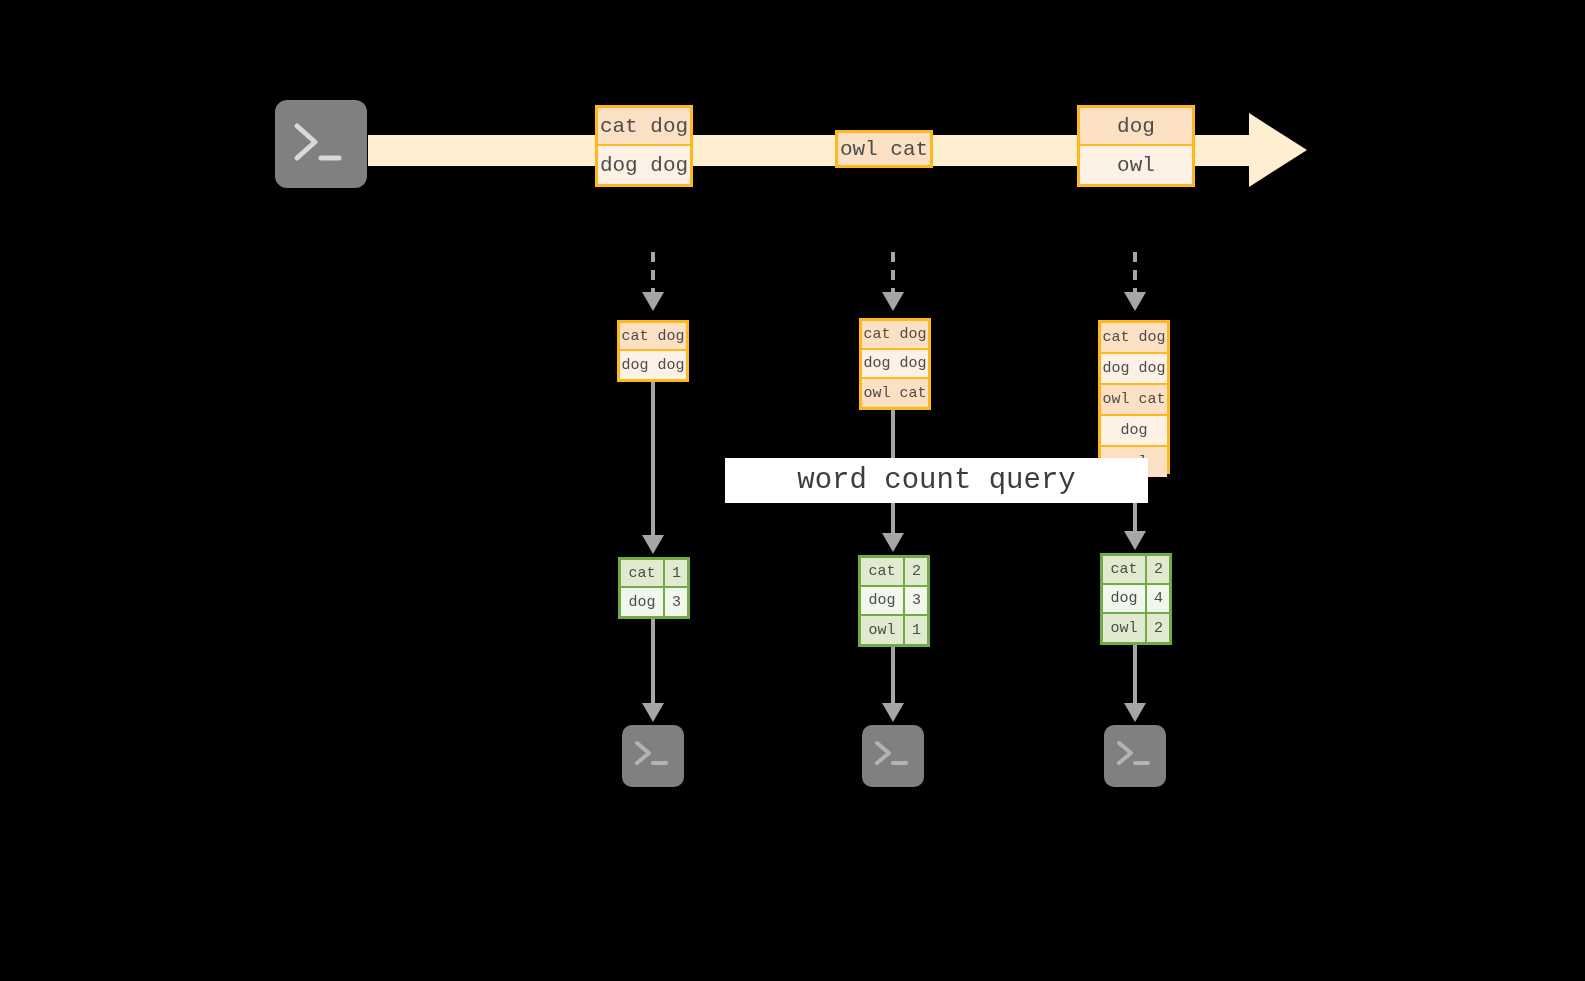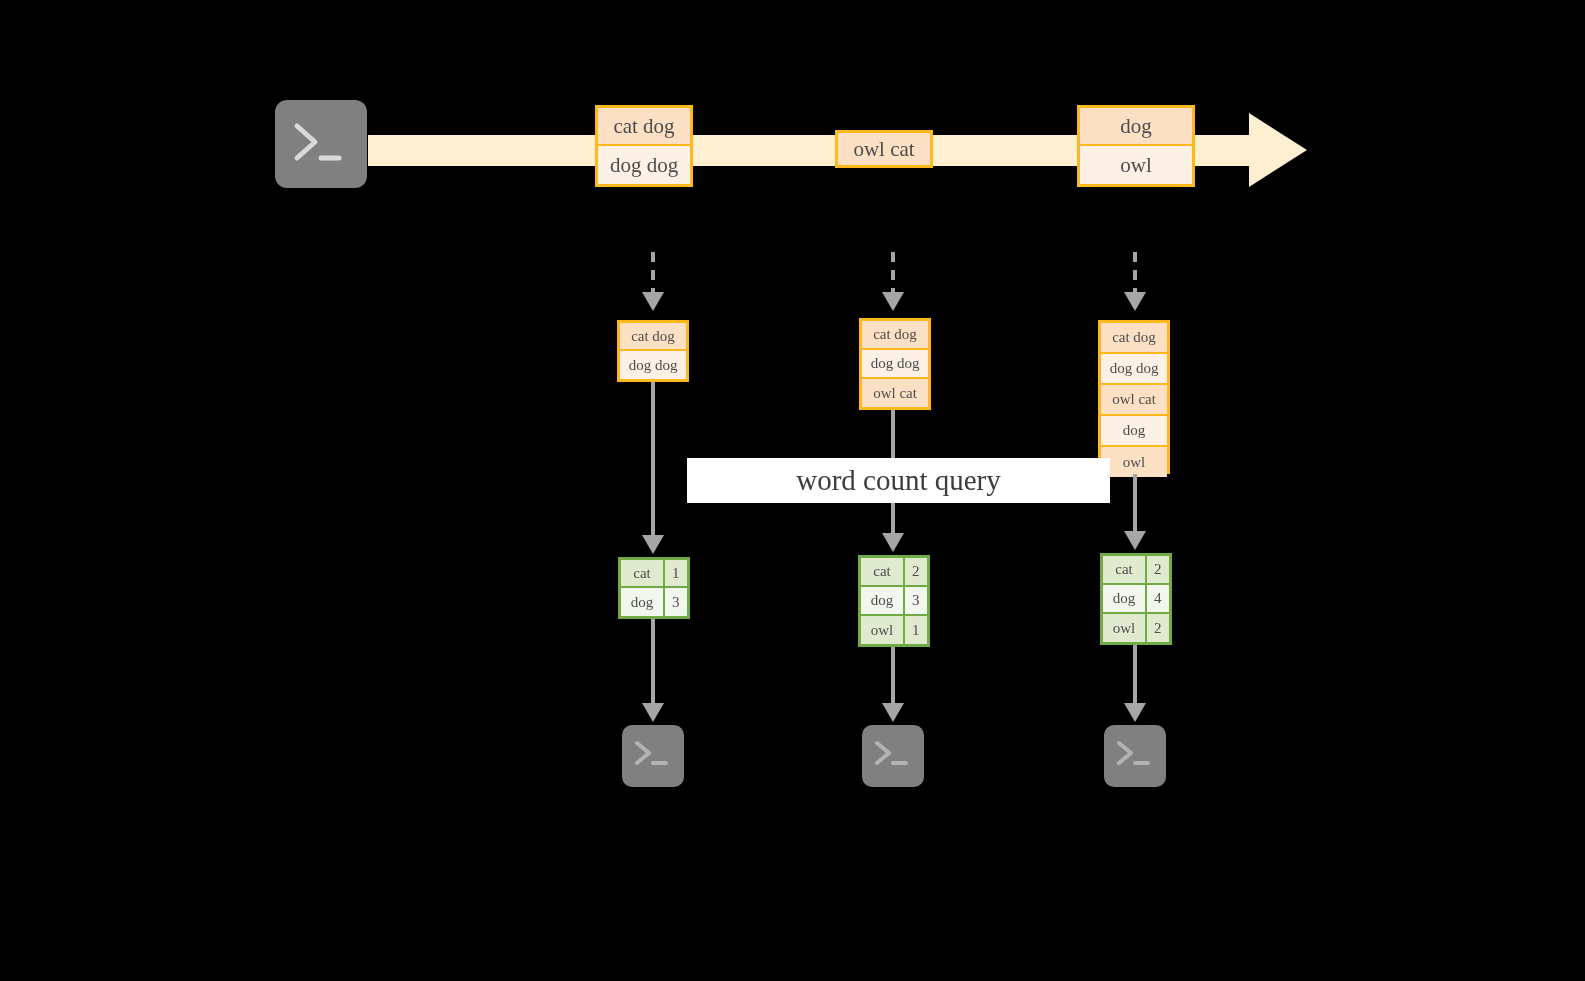--- a/index.html
+++ b/index.html
@@ -2,21 +2,21 @@
 <html><head>
 <meta charset="utf-8">
 <title>word count stream diagram</title>
 <style>
   html,body{margin:0;padding:0;background:#000;}
   #stage{
     position:relative;
     width:1585px;height:802px;
     background:#000;
     overflow:hidden;
-    font-family:Liberation Serif, serif;
+    font-family:Liberation Mono, monospace;
   }
 
   
   .stream-band{
     position:absolute;
     background:#fdefd0;
   }
   .stream-head{
     position:absolute;
     width:0;height:0;
@@ -251,15 +251,15 @@
   <div class="vhead" style="left:1124px;top:703px;"></div>
 
   <div class="terminal" style="left:1104px;top:725px;width:62px;height:62px;border-radius:10px;">
     <div class="hatch"></div>
     <svg width="62" height="62" viewBox="0 0 62 62" aria-hidden="true">
       <path d="M15 18 L27 28 L15 38" fill="none" stroke="#b3b3b3" stroke-width="4" stroke-linecap="round" stroke-linejoin="round"></path>
       <line x1="31" y1="38" x2="44" y2="38" stroke="#b3b3b3" stroke-width="4" stroke-linecap="round"></line>
     </svg>
   </div>
 
-  <div class="qlabel" style="left:687px;top:458px;width:423px;height:45px;font-size:29px;">word count query</div>
+  <div class="qlabel" style="left:725px;top:458px;width:423px;height:45px;font-size:29px;">word count query</div>
 
 </div>
 
 </body></html>

